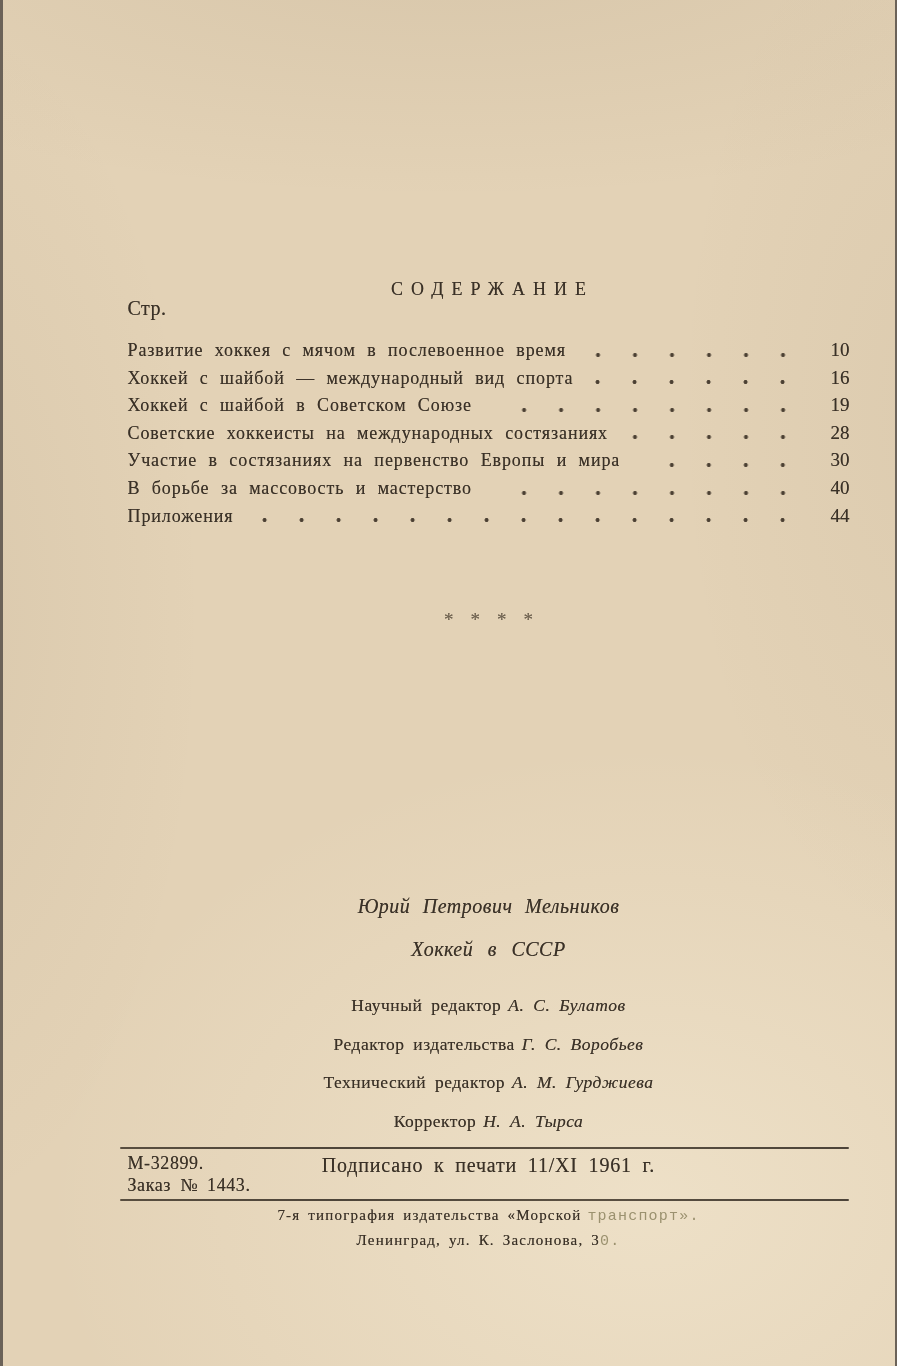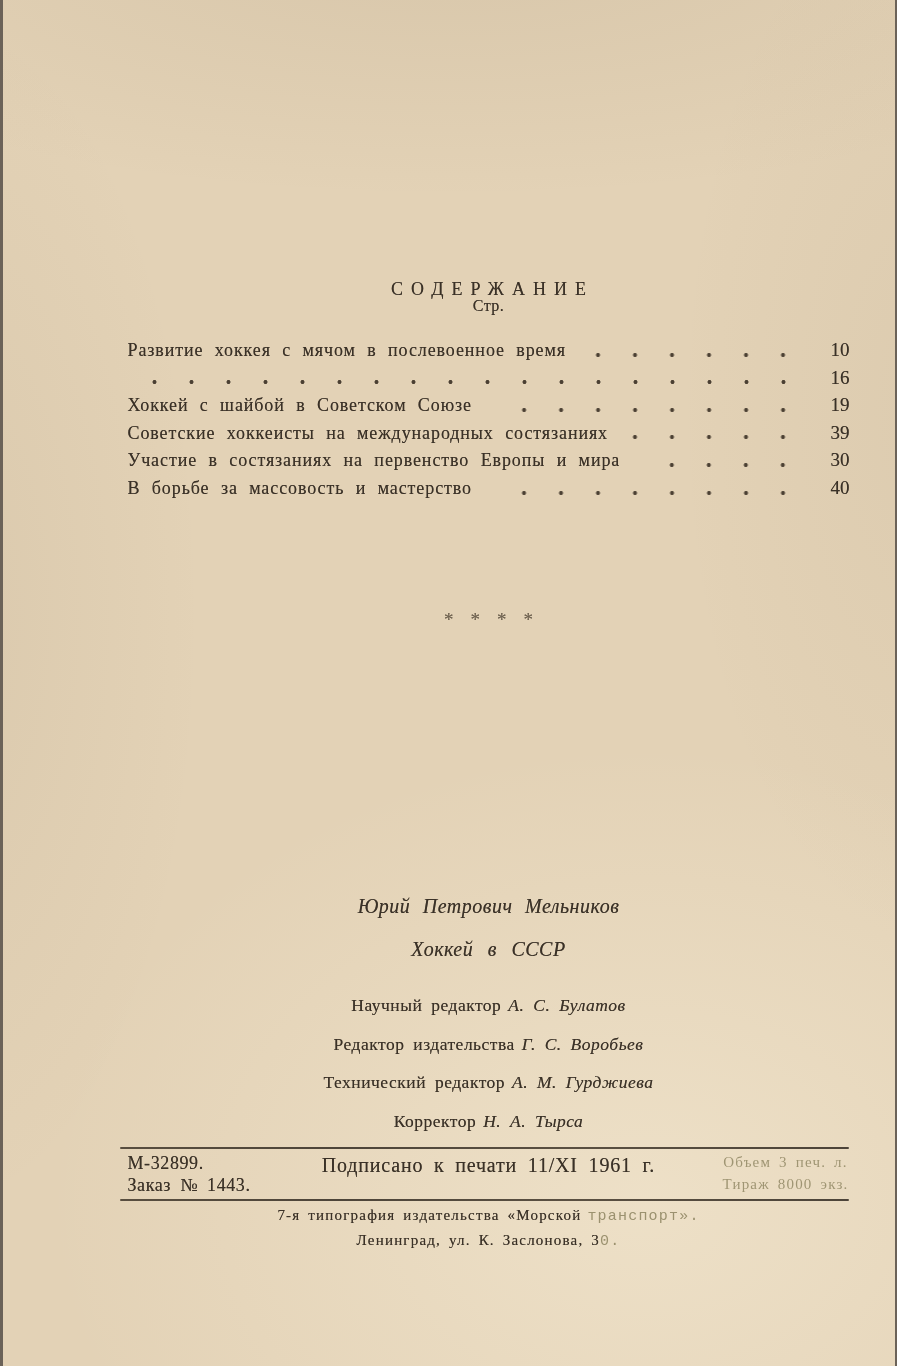--- a/index.html
+++ b/index.html
@@ -22,21 +22,21 @@
   }
 
   
   .toc-heading {
     position: absolute; top: 279px; left: 125px; width: 722px;
     text-align: center; font-size: 18px; letter-spacing: 8px; text-indent: 8px;
     white-space: nowrap;
   }
   .page-col-label {
     position: absolute; top: 297px; left: 125px; width: 722px;
-    text-align: center; font-size: 16px; letter-spacing: 0.5px;
+    text-align: left; font-size: 20px; letter-spacing: 0.5px;
   }
   .toc-list { position: absolute; top: 336px; left: 125px; width: 722px; }
   .toc-row {
     display: flex; align-items: baseline;
     height: 27.6px; line-height: 27.6px;
     font-size: 18px; letter-spacing: 0.9px; word-spacing: 6px;
     white-space: nowrap;
   }
   .toc-entry-title { flex: 0 0 auto; }
   .toc-leader {
@@ -116,42 +116,48 @@
   <div class="toc-heading">СОДЕРЖАНИЕ</div>
   <div class="page-col-label">Стр.</div>
 
   <div class="toc-list">
     <div class="toc-row">
       <span class="toc-entry-title">Развитие хоккея с мячом в послевоенное время</span>
       <span class="toc-leader"></span>
       <span class="toc-entry-page">10</span>
     </div>
     <div class="toc-row">
+      <span class="toc-entry-title">Хоккей с шайбой — международный вид спорта</span>
       <span class="toc-leader"></span>
       <span class="toc-entry-page">16</span>
     </div>
     <div class="toc-row">
       <span class="toc-entry-title">Хоккей с шайбой в Советском Союзе</span>
       <span class="toc-leader"></span>
       <span class="toc-entry-page">19</span>
     </div>
     <div class="toc-row">
       <span class="toc-entry-title">Советские хоккеисты на международных состязаниях</span>
       <span class="toc-leader"></span>
-      <span class="toc-entry-page">39</span>
+      <span class="toc-entry-page">28</span>
     </div>
     <div class="toc-row">
       <span class="toc-entry-title">Участие в состязаниях на первенство Европы и мира</span>
       <span class="toc-leader"></span>
       <span class="toc-entry-page">30</span>
     </div>
     <div class="toc-row">
       <span class="toc-entry-title">В борьбе за массовость и мастерство</span>
       <span class="toc-leader"></span>
       <span class="toc-entry-page">40</span>
+    </div>
+    <div class="toc-row">
+      <span class="toc-entry-title">Приложения</span>
+      <span class="toc-leader"></span>
+      <span class="toc-entry-page">44</span>
     </div>
   </div>
 
   <div class="separator">****</div>
 
   <div class="author-block">
     <div class="author-name">Юрий Петрович Мельников</div>
     <div class="book-title">Хоккей в СССР</div>
   </div>
 
@@ -172,24 +178,20 @@
 
   <div class="rule rule-top"></div>
 
   <div class="imprint-left">
     <div>М-32899.</div>
     <div>Заказ № 1443.</div>
   </div>
 
   <div class="imprint-signed">Подписано к печати 11/XI 1961 г.</div>
 
-  <div class="imprint-right">
-    <div>Объем 3 печ. л.</div>
-    <div>Тираж 8000 экз.</div>
-  </div>
 
   <div class="rule rule-bottom"></div>
 
   <div class="typo-block">
     <div>
       <span>7-я типография издательства «Морской</span><span class="faded gap-left">транспорт».</span>
     </div>
     <div>
       <span>Ленинград, ул. К. Заслонова, 3</span><span class="faded">0.</span>
     </div>

